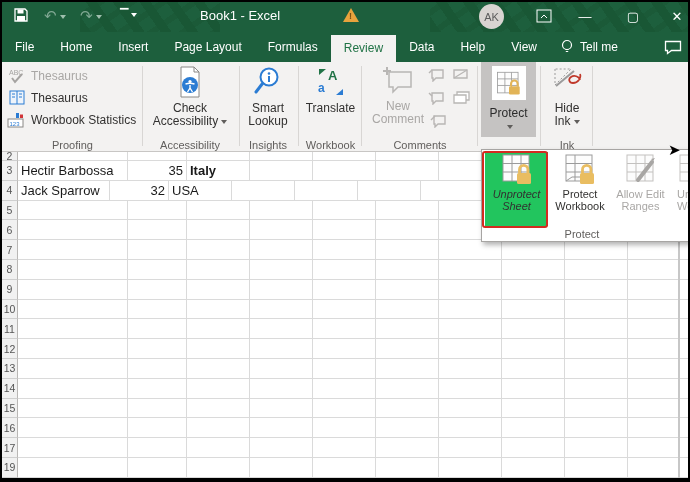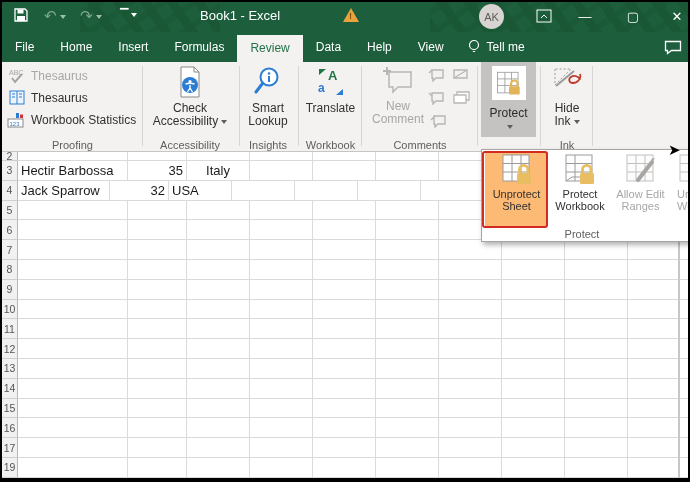--- a/index.html
+++ b/index.html
@@ -45,21 +45,21 @@
   #protect-btn{position:absolute;left:481px;top:0px;width:55px;height:75px;background:#c5c3c2;
                display:flex;flex-direction:column;align-items:center;}
   #protect-btn .icobox{margin-top:4px;width:34px;height:34px;background:#fff;display:flex;align-items:center;justify-content:center;}
   #protect-btn .lbl{font-size:12px;color:#2b2b2b;margin-top:6px;}
   
   #flyout{position:absolute;left:481px;top:149px;width:209px;height:93px;background:#fff;
           border:1px solid #a7a5a3;box-shadow:2px 3px 5px rgba(0,0,0,.3);z-index:40;}
   .fly-item{position:absolute;top:2px;height:74px;display:flex;flex-direction:column;align-items:center;
             font-size:11px;line-height:12px;color:#323130;text-align:center;}
   .fly-item.disabled{color:#a9a7a5;}
-  .fly-item.hl{background:#fdba74;}
+  .fly-item.hl{background:#22c55e;font-style:italic;}
   .fly-item .lbl{margin-top:2px;}
   #fly-grp{position:absolute;left:0;top:78px;width:200px;text-align:center;font-size:11px;color:#605e5c;}
   #redbox{position:absolute;left:482px;top:151px;width:66px;height:77px;border:2px solid #d22b20;border-radius:3px;z-index:50;}
   
   #sheet{position:absolute;left:2px;top:152px;width:686px;height:326px;background:#fff;overflow:hidden;z-index:1;}
   .srow{display:flex;width:100%;overflow:hidden;}
   .rowhdr{width:16px;flex:none;background:#f1f1f1;border-right:1px solid #b9b7b5;border-bottom:1px solid #cfcfcf;
           font-size:10.5px;color:#555;display:flex;align-items:center;justify-content:center;}
   .cell{flex:none;border-right:1px solid #dadada;border-bottom:1px solid #dadada;
         font-size:13px;color:#1a1a1a;padding:0 3px;line-height:19px;white-space:nowrap;overflow:hidden;}
@@ -100,20 +100,21 @@
     </span>
     <span class="winbtn" style="left:568px;">—</span>
     <span class="winbtn" style="left:616px;">▢</span>
     <span class="winbtn" style="left:660px;">✕</span>
   </div>
 
   <div id="tabrow">
     <span class="tab">File</span>
     <span class="tab">Home</span>
     <span class="tab">Insert</span>
+    <span class="tab">Page Layout</span>
     <span class="tab">Formulas</span>
     <span class="tab active">Review</span>
     <span class="tab">Data</span>
     <span class="tab">Help</span>
     <span class="tab">View</span>
     <span class="tellme-wrap">
       <svg width="14" height="16" viewBox="0 0 14 16">
           <circle cx="7" cy="6" r="4.5" fill="none" stroke="#fff" stroke-width="1.2"></circle>
           <path d="M5.5 10.5h3M5.8 12.5h2.4" stroke="#fff" stroke-width="1.2"></path>
         </svg>
@@ -263,21 +264,21 @@
         <div class="cell" style="width: 63px;"></div>
         <div class="cell" style="width: 63px;"></div>
         <div class="cell" style="width: 63px;"></div>
         <div class="cell" style="width: 63px;"></div>
         <div class="cell" style="width: 62px;"></div>
       </div>
       <div class="srow" style="height: 19.8px;">
         <div class="rowhdr">3</div>
         <div class="cell" style="width: 110px; text-align: left;">Hectir Barbossa</div>
         <div class="cell" style="width: 59px; text-align: right;">35</div>
-        <div class="cell" style="width: 63px; text-align: center;">Italy</div>
+        <div class="cell" style="width: 63px; text-align: left; font-weight: bold;">Italy</div>
         <div class="cell" style="width: 63px;"></div>
         <div class="cell" style="width: 63px;"></div>
         <div class="cell" style="width: 63px;"></div>
         <div class="cell" style="width: 63px;"></div>
         <div class="cell" style="width: 63px;"></div>
         <div class="cell" style="width: 63px;"></div>
         <div class="cell" style="width: 62px;"></div>
       </div>
       <div class="srow" style="height: 19.8px;">
         <div class="rowhdr">4</div>

